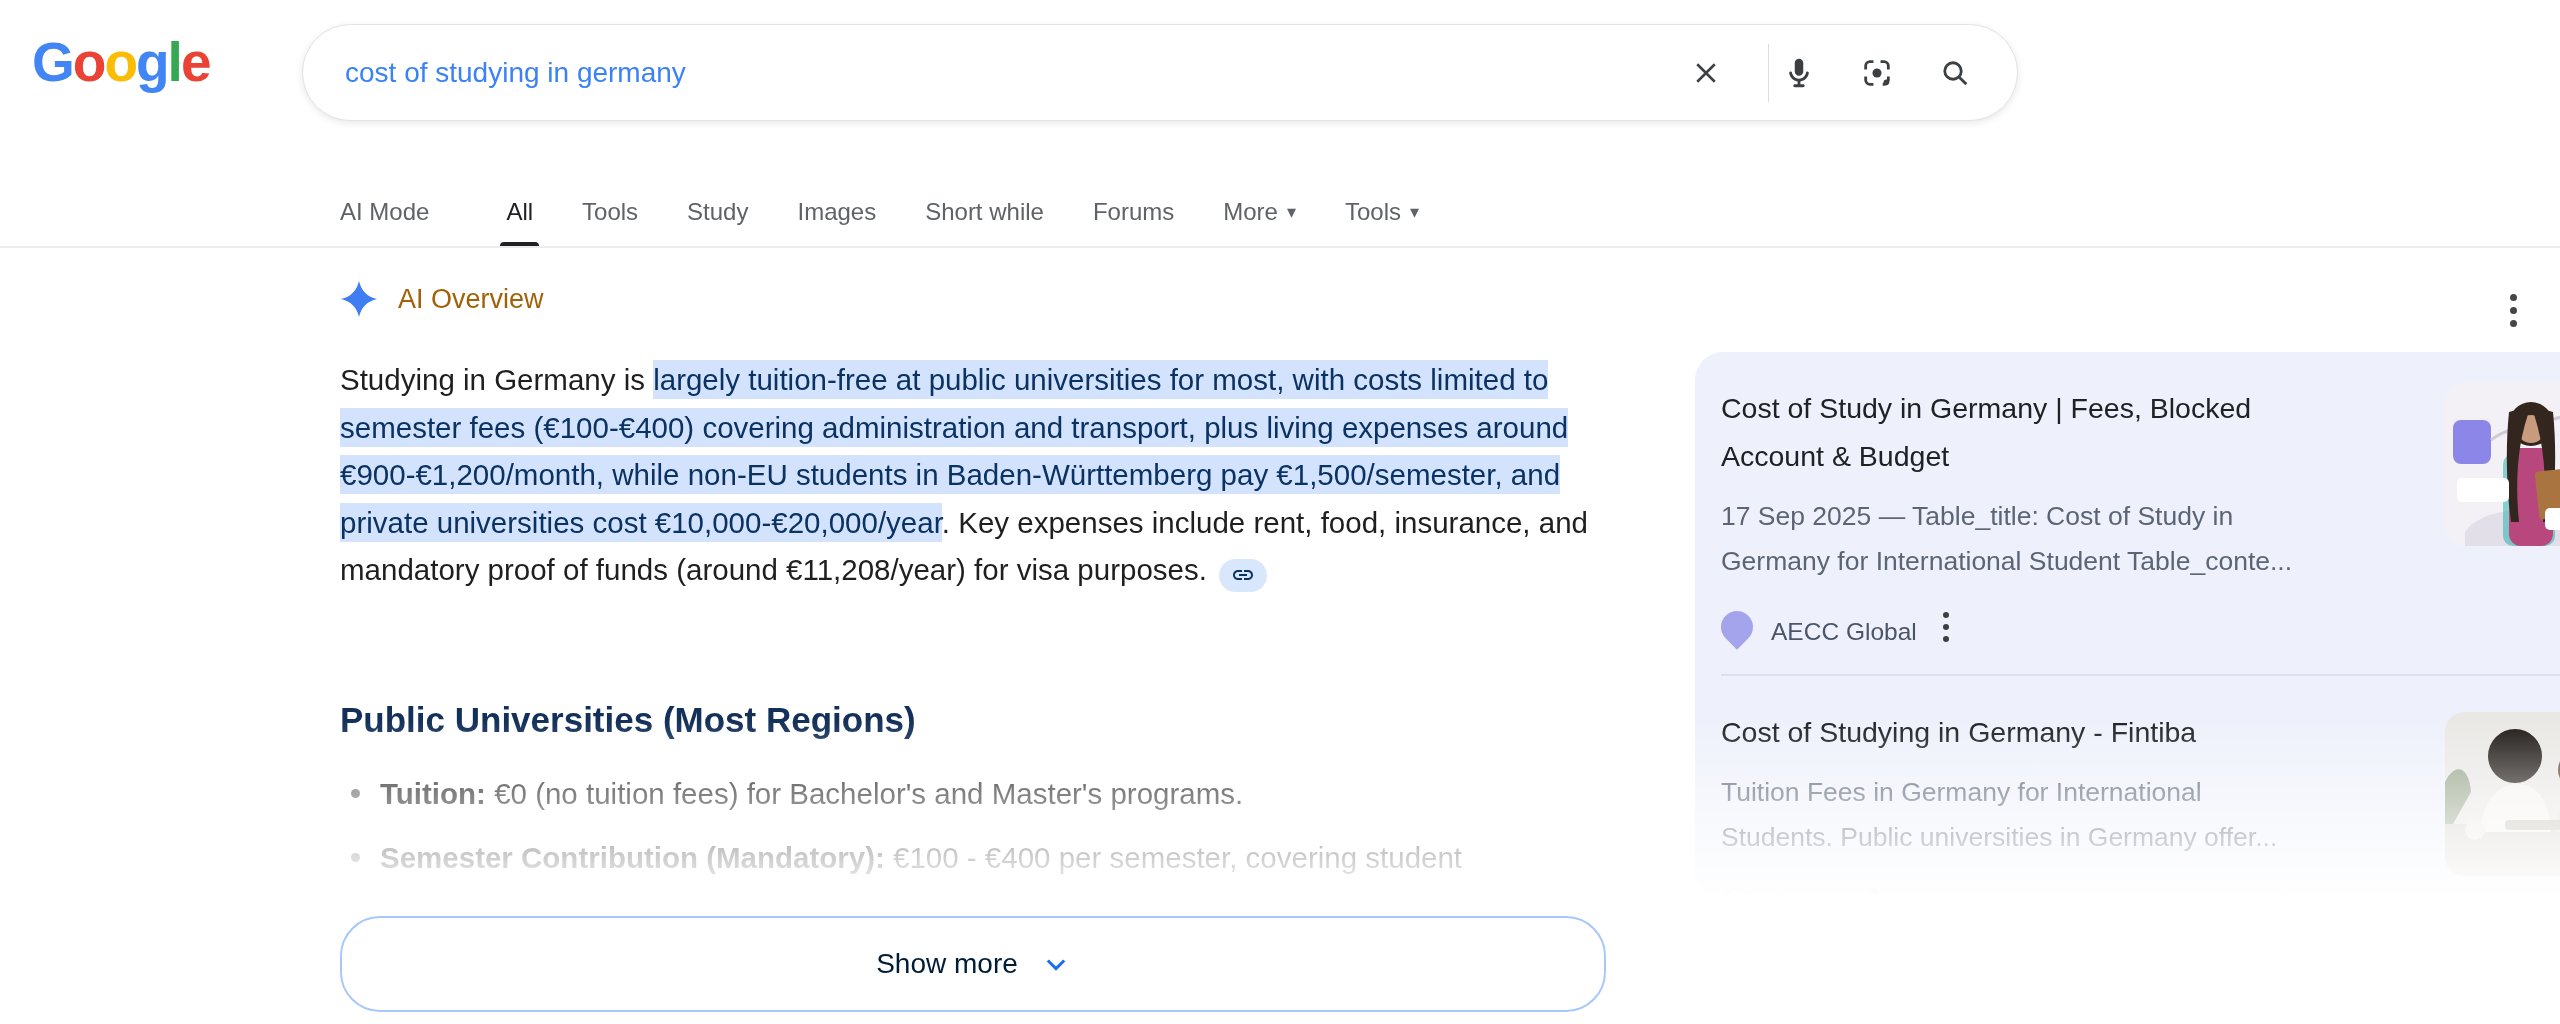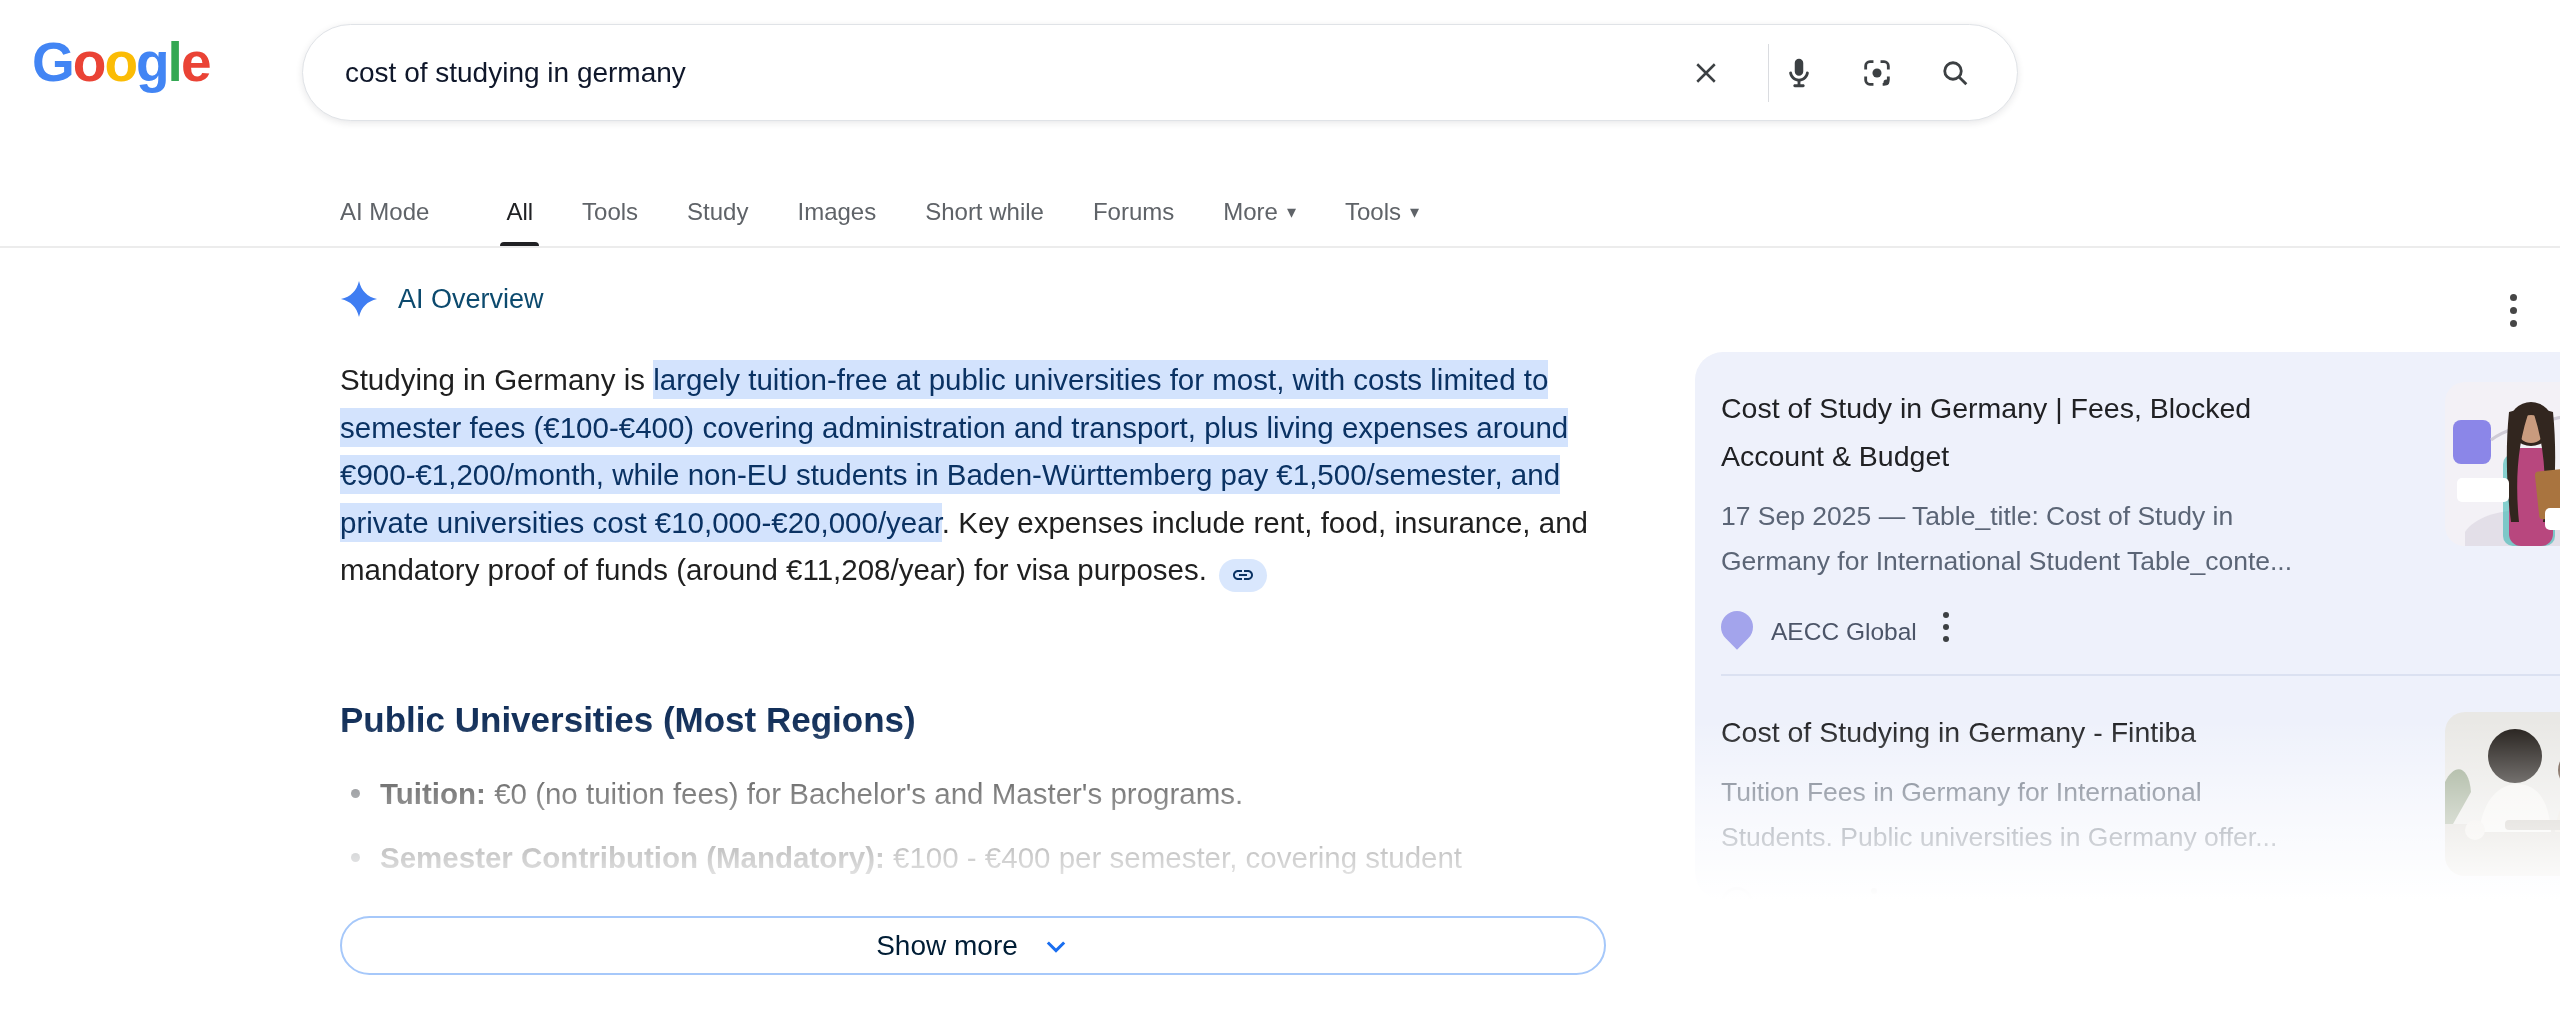--- a/index.html
+++ b/index.html
@@ -13,40 +13,40 @@
   .logo .l-blue   { color: #4285F4; }
   .logo .l-red    { color: #EA4335; }
   .logo .l-yellow { color: #FBBC05; }
   .logo .l-green  { color: #34A853; }
 
   .searchbar { position: absolute; left: 302px; top: 24px; width: 1716px; height: 97px;
                background: #fff; border: 1px solid #e0e3e7; border-radius: 49px;
                box-shadow: 0 2px 7px rgba(32,33,36,.10);
                display: flex; align-items: center; padding: 0 42px; }
   .query { flex: 1; border: none; outline: none; font-family: "Liberation Sans", sans-serif;
-           font-size: 28px; color: #0f172a; background: transparent; }
+           font-size: 28px; color: #3b82f6; background: transparent; }
   .sb-btn { display: flex; align-items: center; justify-content: center;
             width: 40px; height: 40px; cursor: pointer; flex: 0 0 auto; }
   .sb-btn + .sb-btn { margin-left: 38px; }
   .vdivider { width: 1px; height: 58px; background: #dadce0; margin: 0 10px 0 42px; flex: 0 0 auto; }
 
   
   .tabs { position: absolute; left: 340px; top: 186px; display: flex; gap: 49px;
           align-items: center; font-size: 24px; color: #5f6368; }
   .tab { position: relative; display: flex; align-items: center; gap: 9px; height: 52px;
          cursor: pointer; text-decoration: none; color: #5f6368; white-space: nowrap; }
   .tab .arrow { font-size: 18px; color: #5f6368; }
   .tab.active { color: #202124; margin-left: 28px; }
   .tab.active::after { content: ""; position: absolute; left: -6px; right: -6px; top: 56px;
                        height: 5px; background: #202124; border-radius: 4px 4px 0 0; }
   .header-divider { position: absolute; left: 0; top: 246px; width: 2560px; height: 2px; background: #ececec; }
 
   
   .aio-header { position: absolute; left: 340px; top: 280px; display: flex; align-items: center; gap: 20px; }
-  .aio-label { font-size: 27px; color: #0c4a6e; }
+  .aio-label { font-size: 27px; color: #a16207; }
   .menu-dots { display: inline-flex; flex-direction: column; gap: 6px; align-items: center;
                cursor: pointer; padding: 4px; }
   .menu-dots i { width: 7px; height: 7px; border-radius: 50%; background: #464646; }
   .aio-menu { position: absolute; left: 2506px; top: 290px; }
 
   .aio-text { position: absolute; left: 340px; top: 356px; width: 1278px;
               font-size: 29.5px; line-height: 47.5px; color: #1f1f1f; z-index: 1; }
   .hl { background: #d3e3fd; color: #0a3263; padding: 3px 0;
         -webkit-box-decoration-break: clone; box-decoration-break: clone; cursor: pointer; }
   .link-chip { display: inline-flex; align-items: center; justify-content: center;
@@ -59,21 +59,21 @@
   .bullets li { position: relative; padding-left: 36px; font-size: 29.5px; line-height: 47px;
                 margin-bottom: 17px; color: #1f1f1f; }
   .bullets li::before { content: ""; position: absolute; left: 7px; top: 19px; width: 9px; height: 9px;
                         border-radius: 50%; background: #5f6368; }
 
   .fade-overlay { position: absolute; left: 0; top: 700px; width: 2560px; height: 250px;
                   background: linear-gradient(to bottom, rgba(255,255,255,0) 0%, rgba(255,255,255,0) 8%,
                               rgba(255,255,255,.55) 45%, #ffffff 80%);
                   z-index: 3; pointer-events: none; }
 
-  .show-more { position: absolute; left: 340px; top: 916px; width: 1266px; height: 59px;
+  .show-more { position: absolute; left: 340px; top: 916px; width: 1266px; height: 96px;
                background: #fff; border: 2px solid #a6c8fa; border-radius: 40px; z-index: 4;
                display: flex; align-items: center; justify-content: center; gap: 24px; cursor: pointer; }
   .show-more span { font-size: 28px; color: #001d35; font-family: "Liberation Sans", sans-serif; }
 
   
   .results-card { position: absolute; left: 1695px; top: 352px; width: 942px; height: 548px;
                   background: #eef1fb; border-radius: 28px; z-index: 1; }
   .result { position: relative; padding: 32px 232px 24px 26px; cursor: pointer; }
   .result-title { font-size: 28.5px; line-height: 48px; color: #202124; width: 585px; }
   .result-snippet { margin-top: 14px; font-size: 26.5px; line-height: 45px; color: #5b6576; width: 585px; }

